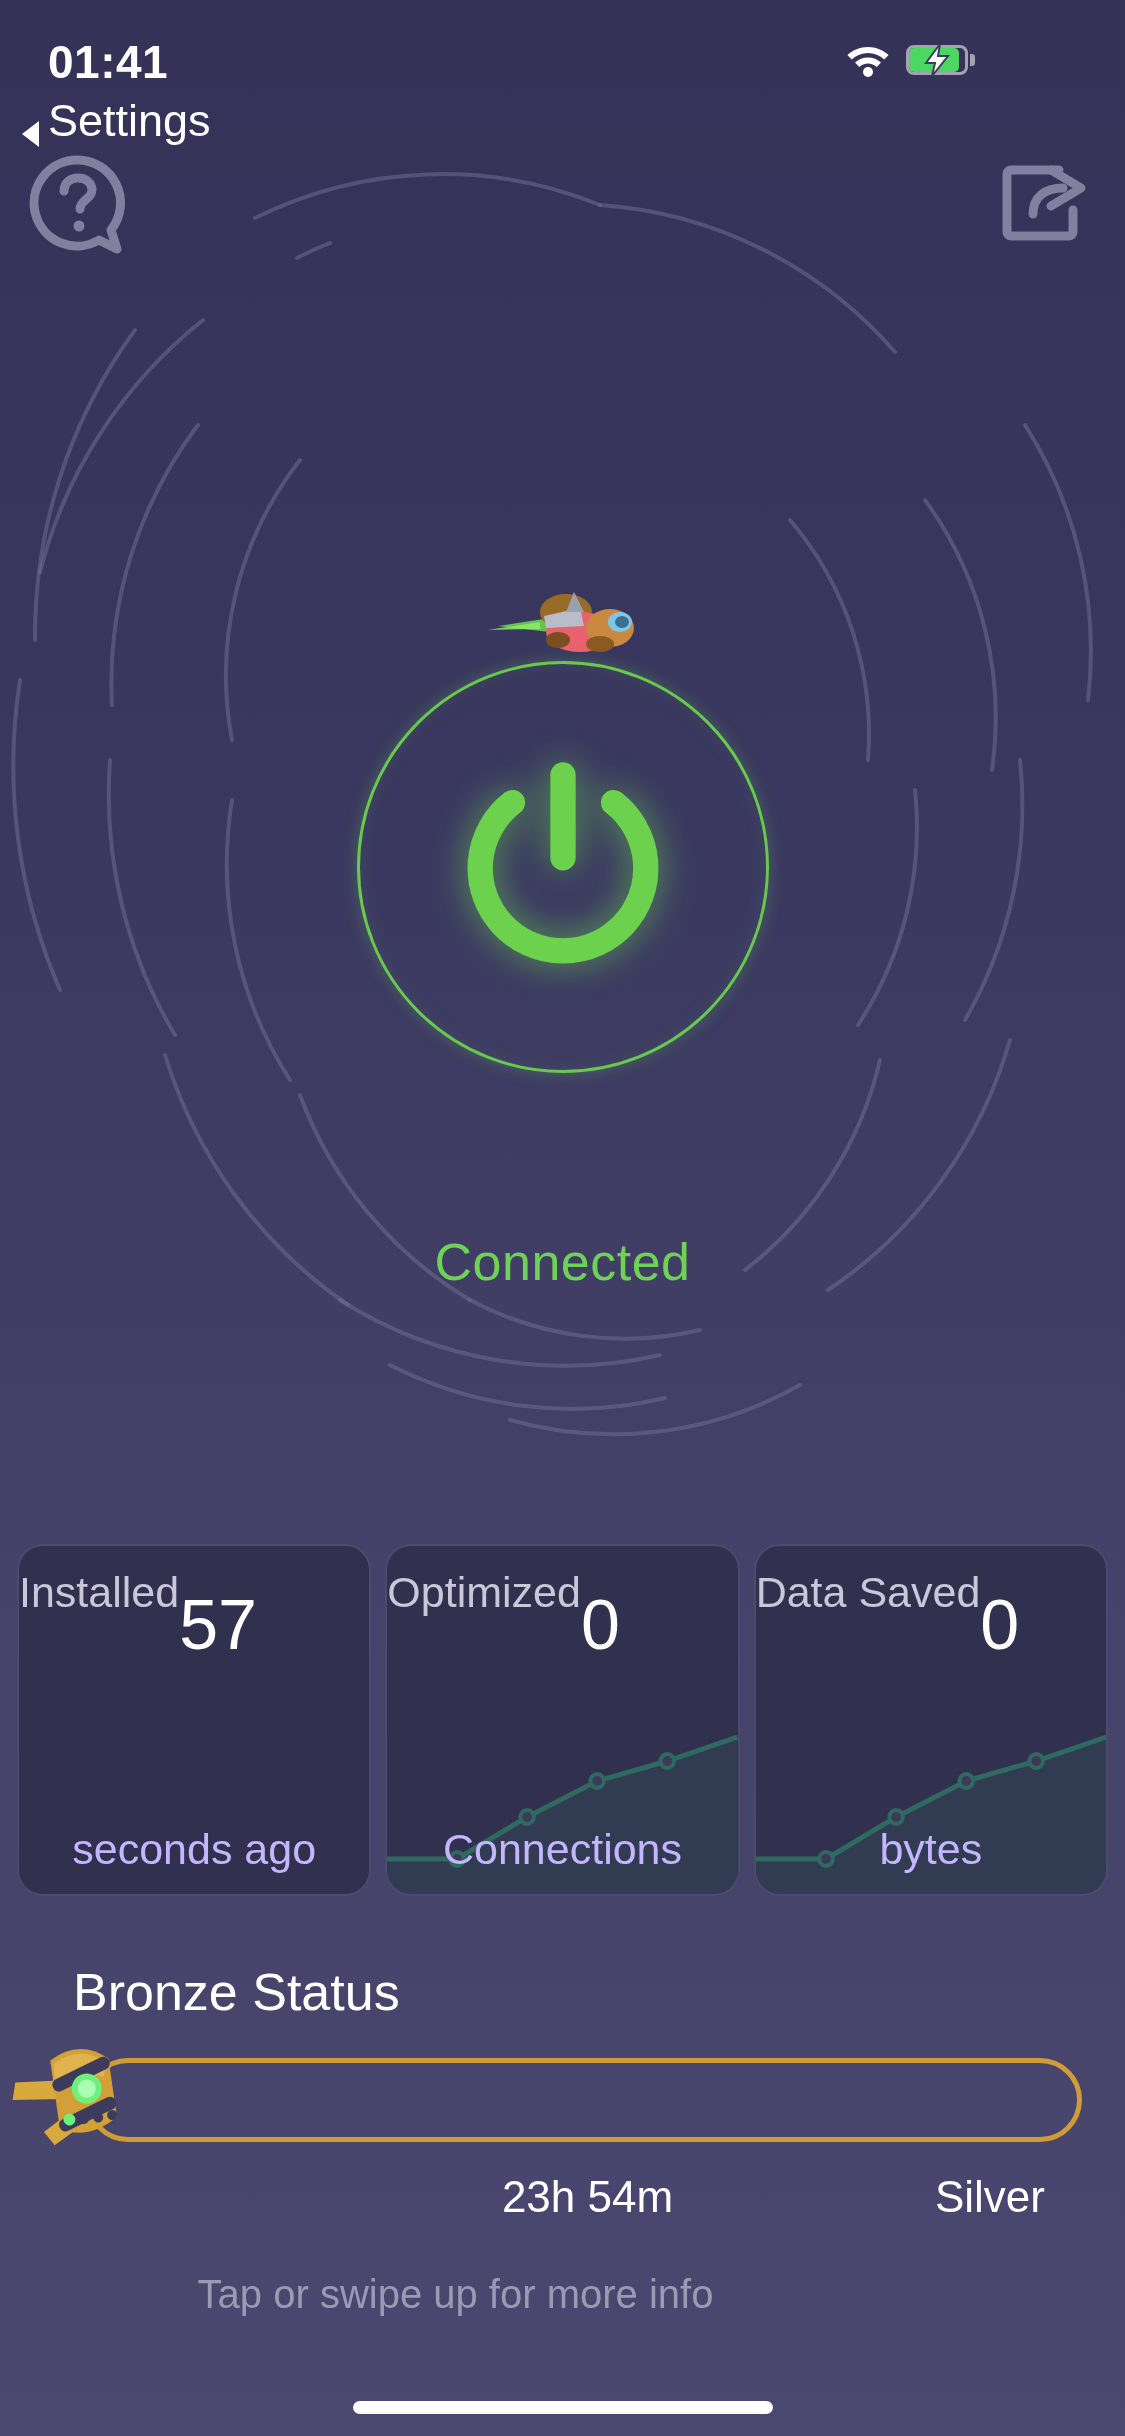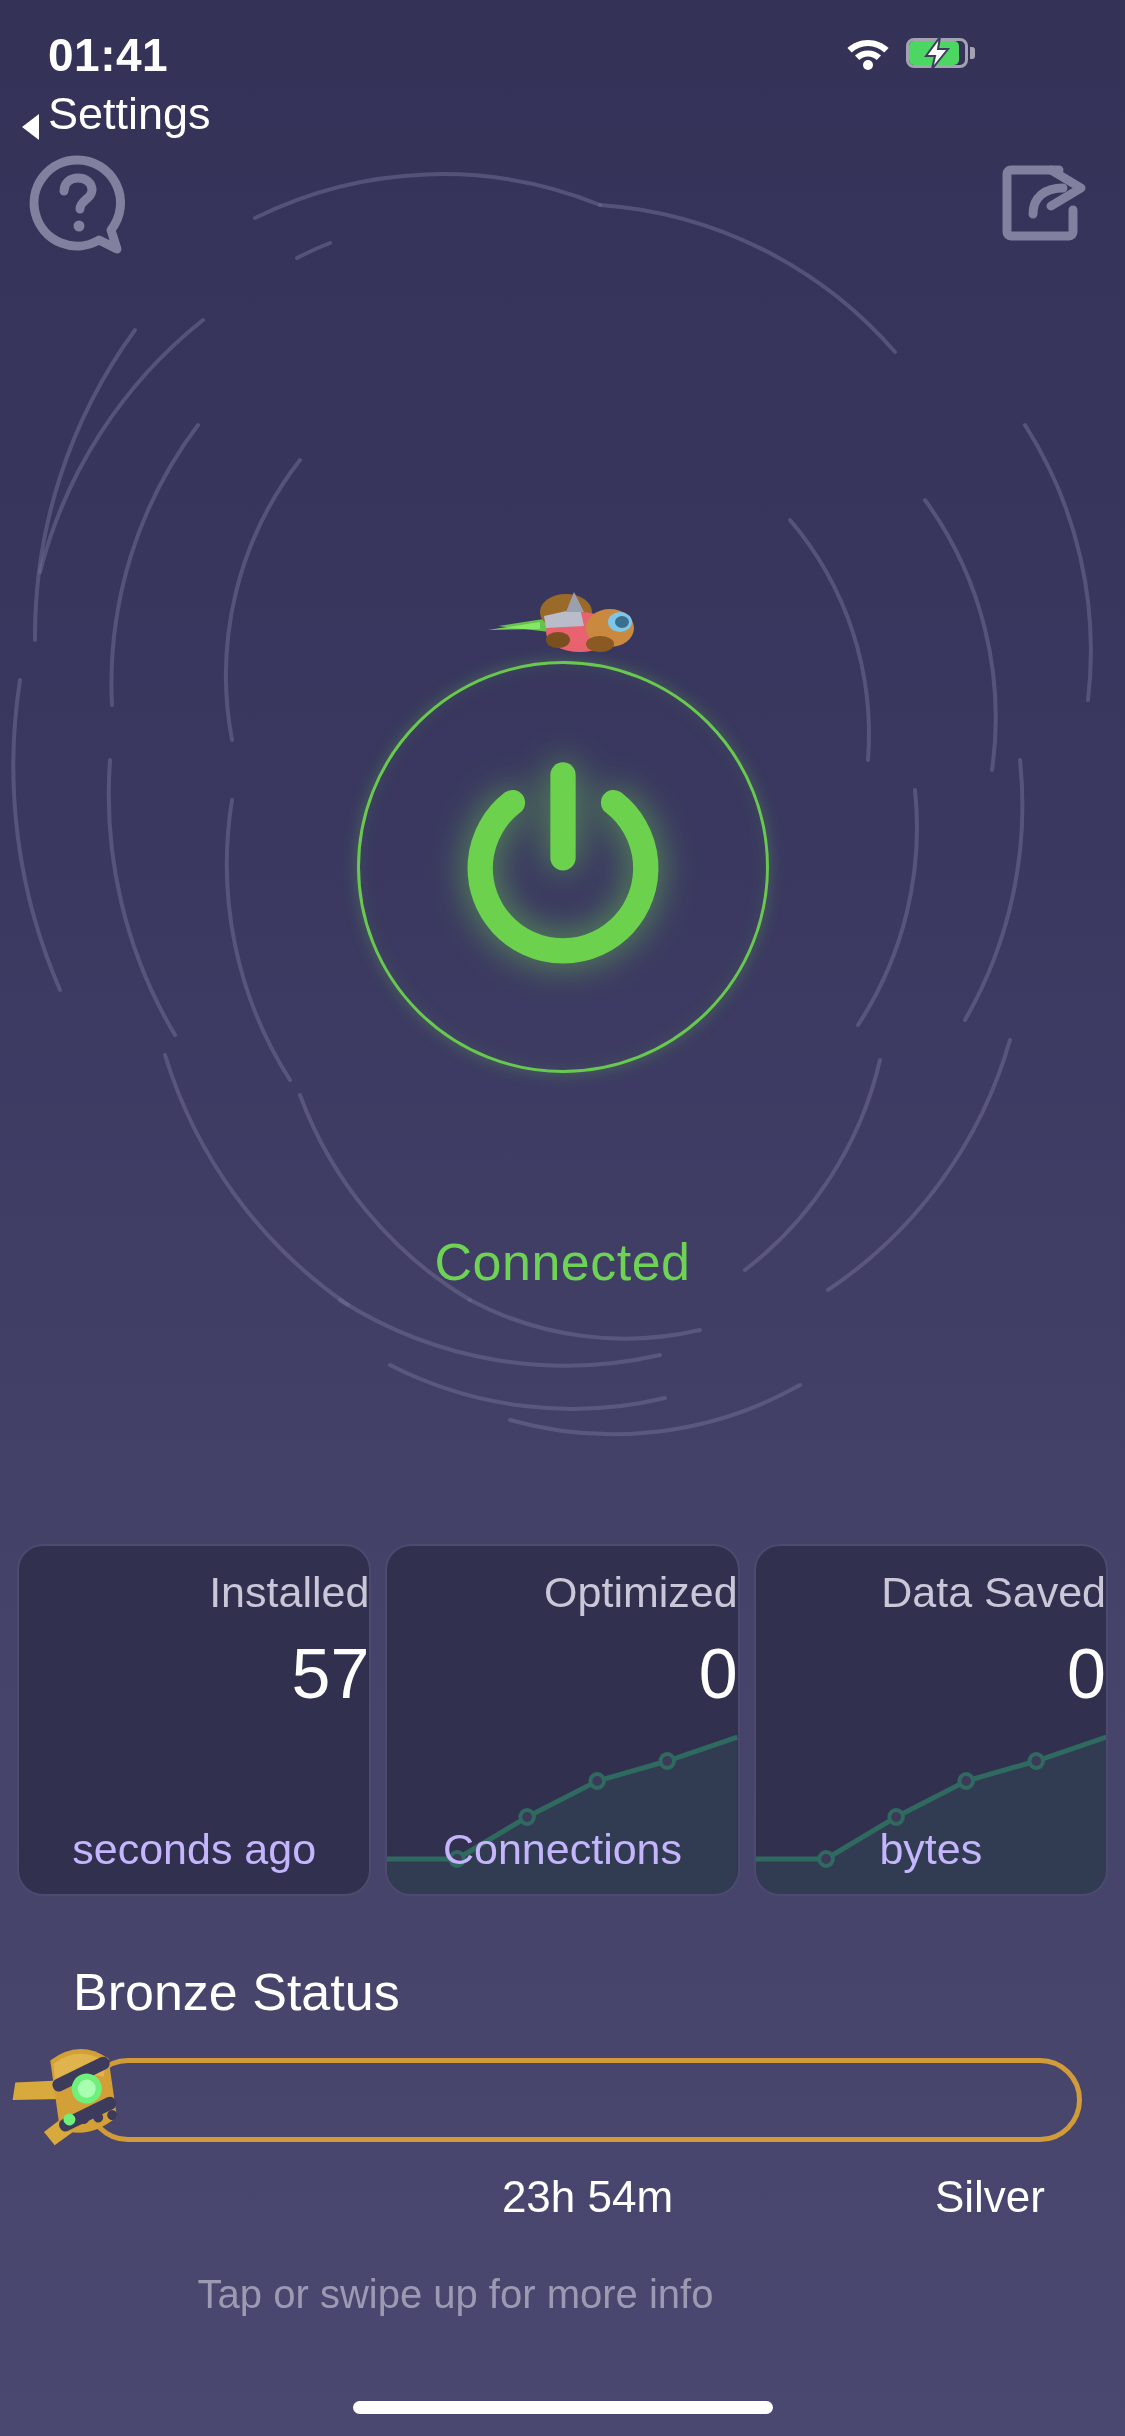--- a/index.html
+++ b/index.html
@@ -10,21 +10,21 @@
     overflow:hidden;
   }
   #app {
     position:relative; width:1125px; height:2436px;
     background:linear-gradient(180deg,#343257 0%, #3a3860 34%, #46436a 68%, #4a4770 100%);
     overflow:hidden;
   }
 
   
   .statusbar {
-    position:absolute; top:8px; left:0; width:1004px; height:132px;
+    position:absolute; top:15px; left:0; width:1004px; height:132px;
     z-index:40;
   }
   .sb-time {
     position:absolute; left:48px; top:20px;
     color:#ffffff; font-size:46px; font-weight:bold; letter-spacing:0.5px;
   }
   .sb-back {
     position:absolute; left:22px; top:80px;
     display:flex; align-items:flex-end; gap:9px;
     color:#ffffff; font-size:45px;
@@ -95,21 +95,21 @@
     position:absolute; left:17px; top:1544px;
     width:1091px; height:352px;
     display:flex; gap:14px; z-index:18;
   }
   .card {
     position:relative; flex:1;
     background:#32304f;
     border:2px solid #4c4a6e;
     border-radius:26px;
     overflow:hidden;
-    display:flex; flex-direction:column; align-items:flex-end;
+    display:flex; flex-direction:row; align-items:flex-start;
     padding-top:22px;
   }
   .card .spark {
     position:absolute; left:0; bottom:0; width:100%; height:185px; z-index:1;
   }
   .card-title {
     position:relative; z-index:3;
     font-size:43px; color:#c9c7d8; font-weight:300; line-height:1.15;
   }
   .card-value {

